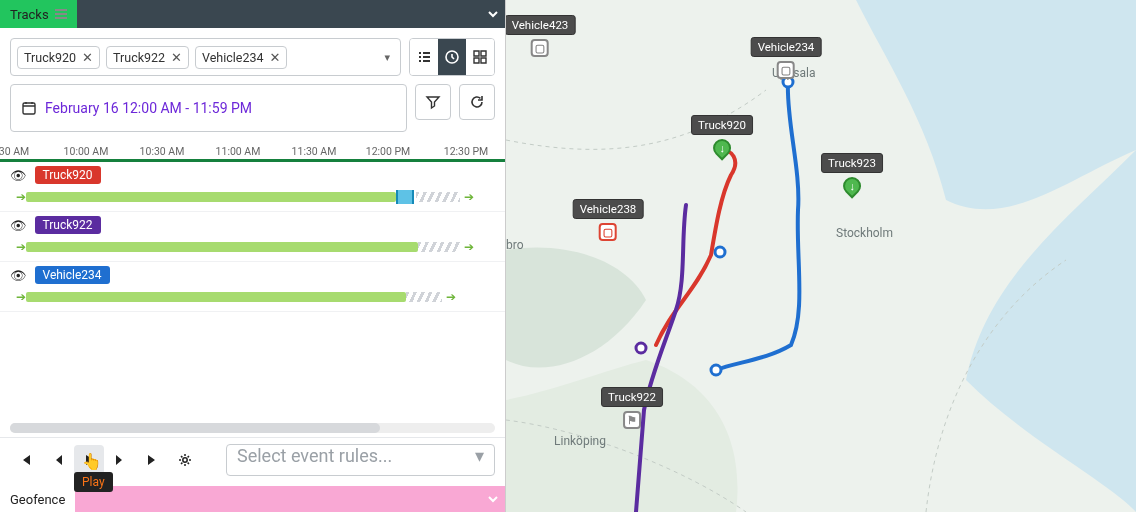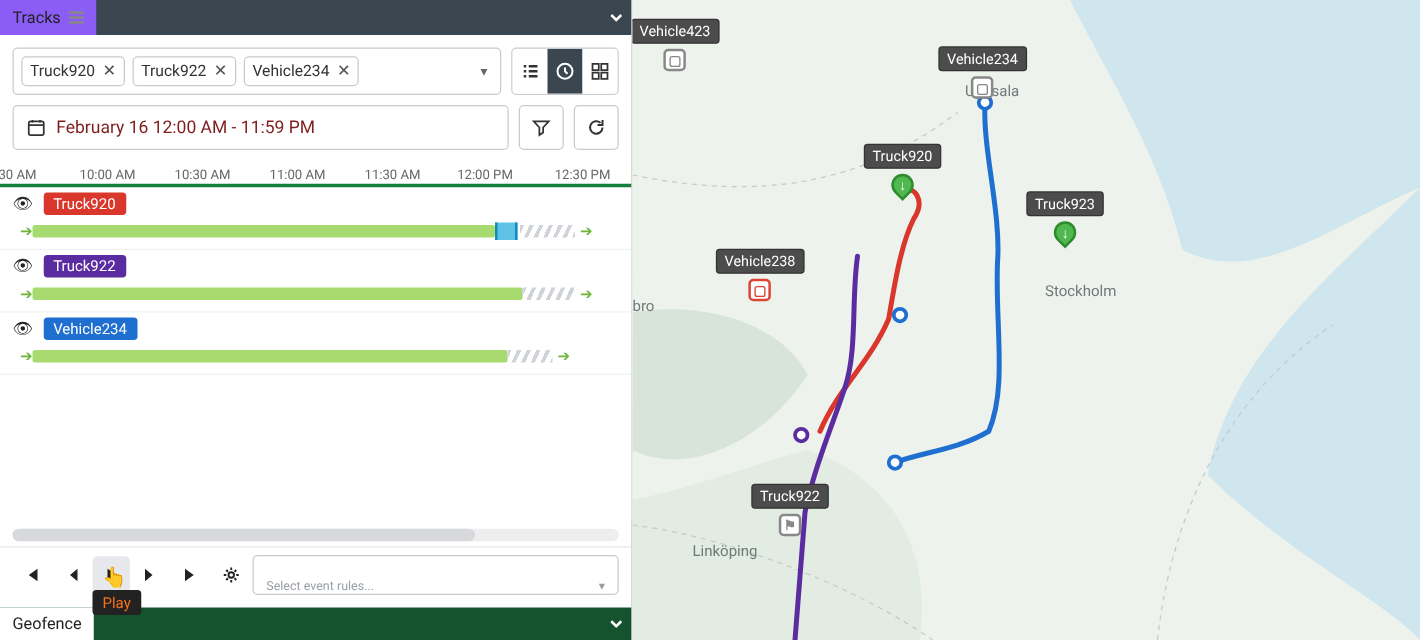--- a/index.html
+++ b/index.html
@@ -3,35 +3,35 @@
 <meta charset="utf-8">
 <style>
   * { box-sizing: border-box; margin: 0; padding: 0; font-family: -apple-system, BlinkMacSystemFont, "Segoe UI", Roboto, Arial, sans-serif; }
   html, body { width: 1136px; height: 512px; overflow: hidden; }
   .app { display: flex; width: 1136px; height: 512px; }
   .panel { width: 506px; height: 512px; background: #fff; display: flex; flex-direction: column; border-right: 1px solid #ccc; }
   .map-area { flex: 1; position: relative; background: linear-gradient(160deg,#e6eef0 0%,#eef2ee 30%,#dde8e6 60%,#cfe6ef 100%); overflow: hidden; }
   
   .tabs-bar { background:#3a4750; height:28px; display:flex; align-items:stretch; color:#fff; }
   .tab { display:flex; align-items:center; gap:6px; padding:0 10px; font-size:13px; cursor:pointer; color:#cfd3d6; }
-  .tab.active { background:#8b5cf6; color:#222; }
+  .tab.active { background:#22c55e; color:#222; }
   .tab .bars { display:inline-flex; flex-direction:column; gap:2px; }
   .tab .bars span { width:12px; height:2px; background:#888; display:block; }
   .collapse-caret { margin-left:auto; width:24px; display:flex; align-items:center; justify-content:center; }
   
   .controls { padding:10px; display:flex; flex-direction:column; gap:8px; }
   .row { display:flex; gap:8px; align-items:stretch; }
   .chips-box { flex:1; border:1px solid #c8ccd0; border-radius:4px; background:#fff; display:flex; align-items:center; gap:6px; padding:4px 6px; min-height:38px; }
   .chip { border:1px solid #c8ccd0; border-radius:4px; padding:3px 6px; font-size:12.5px; display:flex; align-items:center; gap:6px; color:#333; }
   .chip .x { color:#555; font-size:13px; cursor:pointer; }
   .chips-caret { margin-left:auto; color:#666; font-size:11px; padding:0 4px; }
   .view-toggle { display:flex; align-items:center; border:1px solid #c8ccd0; border-radius:4px; overflow:hidden; }
   .view-toggle button { width:28px; height:36px; background:#fff; border:none; display:flex; align-items:center; justify-content:center; cursor:pointer; }
   .view-toggle button.active { background:#3a4750; color:#fff; }
-  .date-box { flex:1; border:1px solid #c8ccd0; border-radius:4px; display:flex; align-items:center; gap:8px; padding:0 10px; height:36px; font-size:14px; color:#7f1d1d; }
+  .date-box { flex:1; border:1px solid #c8ccd0; border-radius:4px; display:flex; align-items:center; gap:8px; padding:0 10px; height:48px; font-size:14px; color:#6d28d9; }
   .icon-btn { width:36px; height:36px; border:1px solid #c8ccd0; border-radius:4px; background:#fff; display:flex; align-items:center; justify-content:center; cursor:pointer; }
   
   .timeline-head { position:relative; height:20px; font-size:10.5px; color:#666; border-bottom:3px solid #15803d; }
   .timeline-head span { position:absolute; top:3px; transform:translateX(-50%); white-space:nowrap; }
   .timeline-body { flex:1; overflow:hidden; position:relative; background:#fff; }
   .track-row { border-bottom:1px solid #f0f1f3; }
   .track-label-row { height:26px; display:flex; align-items:center; gap:8px; padding:0 10px; }
   .eye { font-size:13px; color:#222; }
   .track-tag { color:#fff; font-size:12px; padding:2px 8px; border-radius:3px; }
   .track-bar-row { height:22px; position:relative; padding:0 10px 0 18px; }
@@ -42,23 +42,23 @@
   .bar-hatch { position:absolute; top:3px; height:10px; background:repeating-linear-gradient(115deg,#d0d3d8 0 3px, transparent 3px 7px); }
   .bar-blue-seg { position:absolute; top:1px; height:14px; background:#5ec2e6; border-left:2px solid #168ab8; border-right:2px solid #168ab8; }
   
   .h-scroll { height:10px; margin:8px 10px 4px; background:#eee; border-radius:6px; position:relative; }
   .h-scroll .thumb { position:absolute; left:0; top:0; height:10px; width:370px; background:#d7d9dc; border-radius:6px; }
   
   .play-row { display:flex; align-items:center; gap:2px; padding:6px 10px 10px; border-top:1px solid #e6e8eb; }
   .play-row .pbtn { width:30px; height:30px; background:#fff; border:none; display:flex; align-items:center; justify-content:center; cursor:pointer; border-radius:4px; color:#222; }
   .play-row .pbtn.play { background:#e6e8eb; }
   .tooltip { position:absolute; background:#222; color:#f97316; font-size:12px; padding:3px 8px; border-radius:3px; left:74px; top:472px; }
-  .event-select { flex:1; margin-left:0; border:1px solid #c8ccd0; border-radius:4px; height:32px; display:flex; align-items:flex-end; padding:0 10px; color:#9aa0a6; font-size:10px; justify-content:space-between; }
-  
-  .geofence-bar { background:#14532d; color:#fff; height:26px; display:flex; align-items:stretch;gap:40px; }
+  .event-select { flex:1; margin-left:24px; border:1px solid #c8ccd0; border-radius:4px; height:32px; display:flex; align-items:flex-start; padding:0 10px; color:#9aa0a6; font-size:18px; justify-content:space-between; }
+  
+  .geofence-bar { background:#f9a8d4; color:#fff; height:26px; display:flex; align-items:stretch;gap:40px; }
   .geofence-bar .gf-tab { background:#fff; color:#222; padding:0 10px; display:flex; align-items:center; font-size:13px; }
   
   .map-label { position:absolute; font-size:12px; color:#6f7a7a; }
   .map-marker { position:absolute; transform:translate(-50%,-50%); }
   .tag { background:#4c4c4c; color:#fff; font-size:11.5px; padding:2px 6px; border-radius:3px; white-space:nowrap; border:1px solid #333; }
   .pin { width:18px; height:18px; border-radius:4px; display:flex; align-items:center; justify-content:center; margin:4px auto 0; font-size:11px; font-weight:bold; }
   .pin.white { background:#fff; border:2px solid #888; color:#888;}
   .pin.red { background:#fff; border:2px solid #d43; color:#d43;}
   .pin.green { background:#4fb84f; border:2px solid #2e8b2e; color:#fff; border-radius:50% 50% 50% 0; transform:rotate(-45deg);}
   .pin.green span{ transform:rotate(45deg); display:block;}

